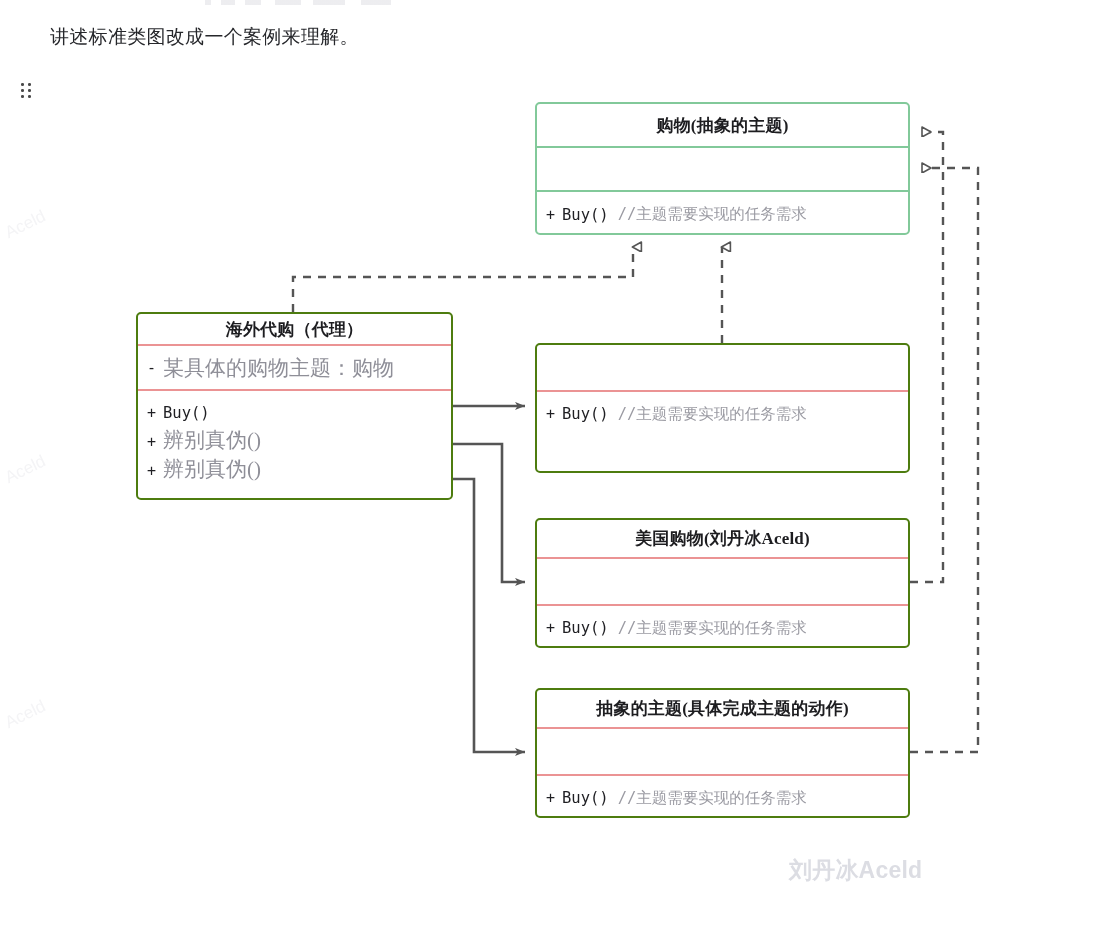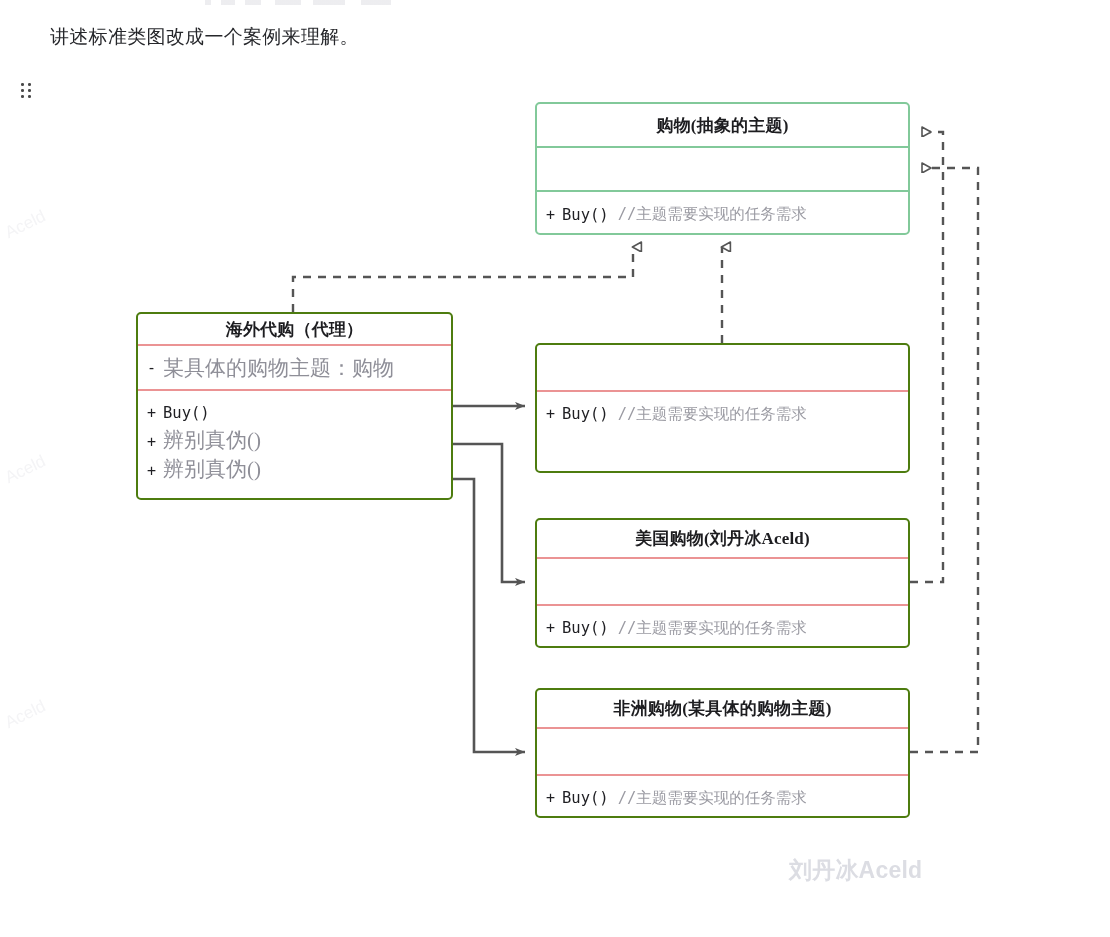--- a/index.html
+++ b/index.html
@@ -265,20 +265,20 @@
   <div class="row title" style="height:39px;">美国购物(刘丹冰Aceld)</div>
   <div class="row empty" style="height:47px;"></div>
   <div class="row member" style="height:44px;">
     <span class="sym">+</span>
       <span class="code">Buy()</span>
       <span class="cmt" style="margin-left:9px;">//主题需要实现的任务需求</span>
   </div>
 </div>
 
 <div class="uml-box" style="left:535px; top:688px; width:375px; height:130px;">
-  <div class="row title" style="height:39px;">非洲购物(某具体的购物主题)</div>
+  <div class="row title" style="height:39px;">抽象的主题(具体完成主题的动作)</div>
   <div class="row empty" style="height:47px;"></div>
   <div class="row member" style="height:44px;">
     <span class="sym">+</span>
       <span class="code">Buy()</span>
       <span class="cmt" style="margin-left:9px;">//主题需要实现的任务需求</span>
   </div>
 </div>
 
 </body></html>

